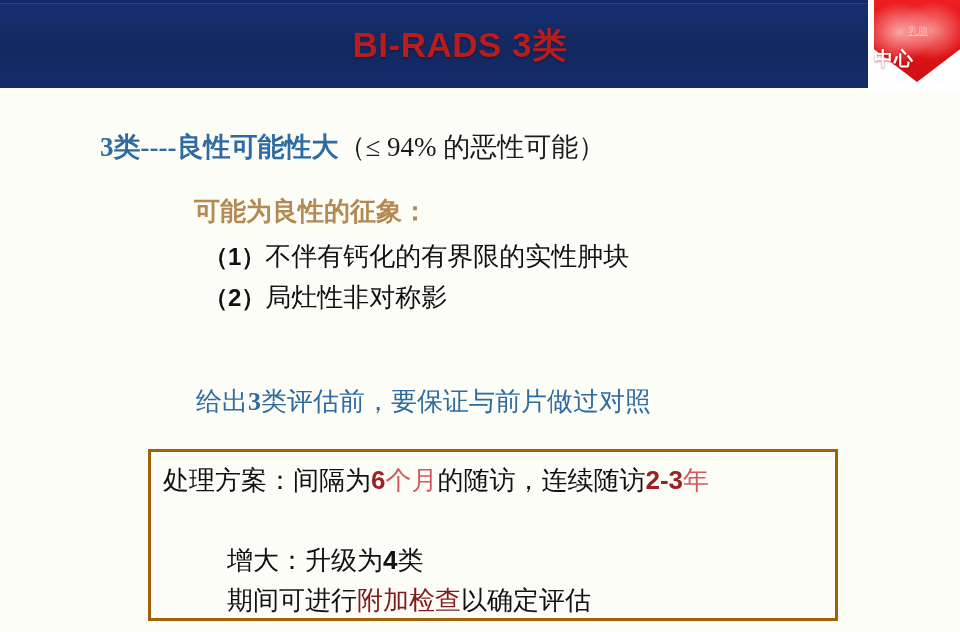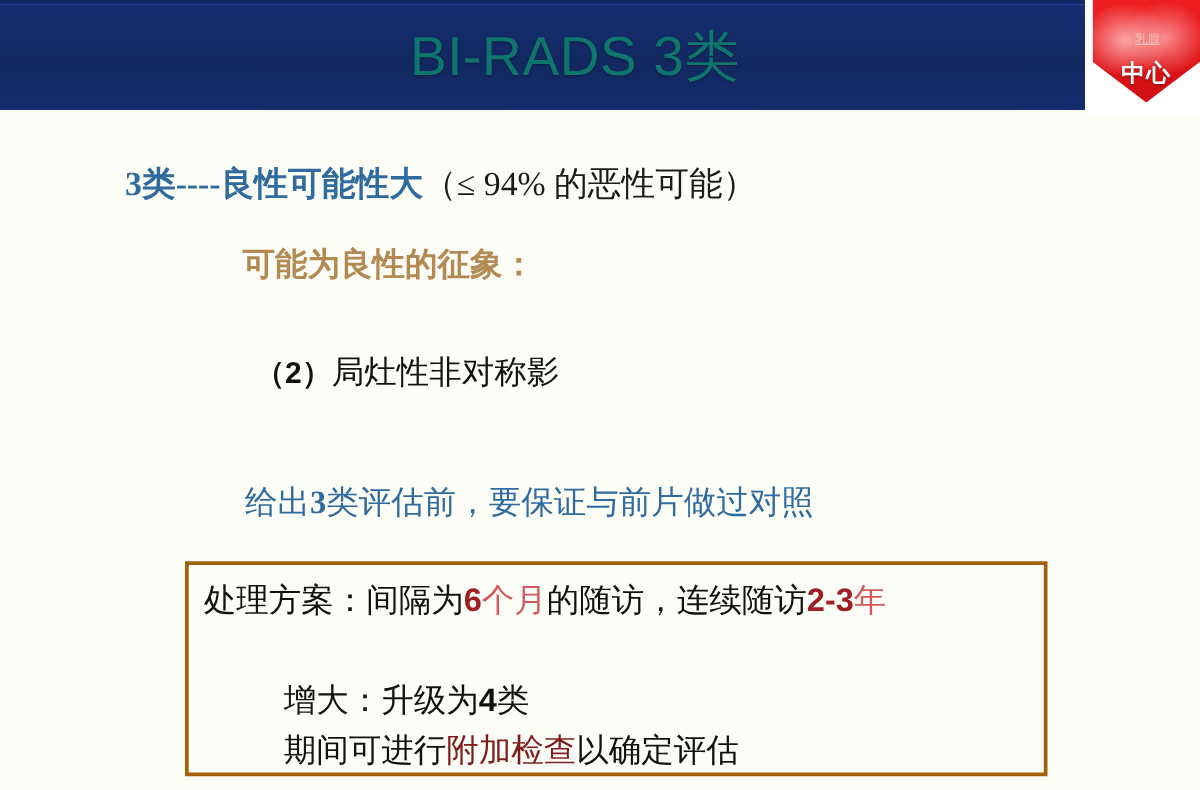--- a/index.html
+++ b/index.html
@@ -42,24 +42,24 @@
   }
   .header-title {
     position: absolute;
     left: 0;
     top: 3px;
     width: 920px;
     height: 85px;
     display: flex;
     align-items: center;
     justify-content: center;
-    color: #0f766e;
+    color: #b91c1c;
     font-family: "Liberation Sans", "DejaVu Sans", sans-serif;
-    font-weight: normal;
-    font-size: 44px;
+    font-weight: bold;
+    font-size: 35px;
     letter-spacing: 0.5px;
     text-shadow: 0 1px 2px rgba(0,0,0,0.35);
     white-space: nowrap;
   }
 
   
   .logo-box {
     position: absolute;
     right: 0;
     top: 0;
@@ -79,21 +79,21 @@
       radial-gradient(ellipse at 68% 40%, rgba(255,175,175,0.75) 0%, rgba(255,120,120,0.0) 40%),
       linear-gradient(180deg, #ef1f22 0%, #e01418 60%, #cf1014 100%);
     clip-path: polygon(0% 0%, 100% 0%, 100% 62%, 50% 100%, 0% 62%);
     filter: blur(0.3px);
   }
   .logo-text {
     position: absolute;
     left: 6px;
     top: 46px;
     width: 86px;
-    text-align: center;
+    text-align: left;
     color: #ffffff;
     font-family: "Liberation Sans", "DejaVu Sans", sans-serif;
     font-weight: bold;
     font-size: 19px;
     letter-spacing: 1px;
     text-shadow: 0 1px 2px rgba(120,0,0,0.6);
   }
   .logo-faint {
     position: absolute;
     left: 40px;
@@ -189,20 +189,23 @@
     <div class="logo-faint">乳腺</div>
     <div class="logo-text">中心</div>
   </div>
 
   <div class="line" id="line-heading">
     <span class="blue-b">3类----良性可能性大</span><span class="dark">（≤ 94% 的恶性可能）</span>
   </div>
 
   <div class="line" id="line-signs">可能为良性的征象：</div>
 
+  <div class="line list-item" id="list-1">
+    <span class="list-num">（1）</span><span>不伴有钙化的有界限的实性肿块</span>
+  </div>
   <div class="line list-item" id="list-2">
     <span class="list-num">（2）</span><span>局灶性非对称影</span>
   </div>
 
   <div class="line" id="line-compare">
     <span>给出</span><span class="num">3</span><span>类评估前，要保证与前片做过对照</span>
   </div>
 
   <div class="red-box">
     <div class="box-line" id="box-line-1">

